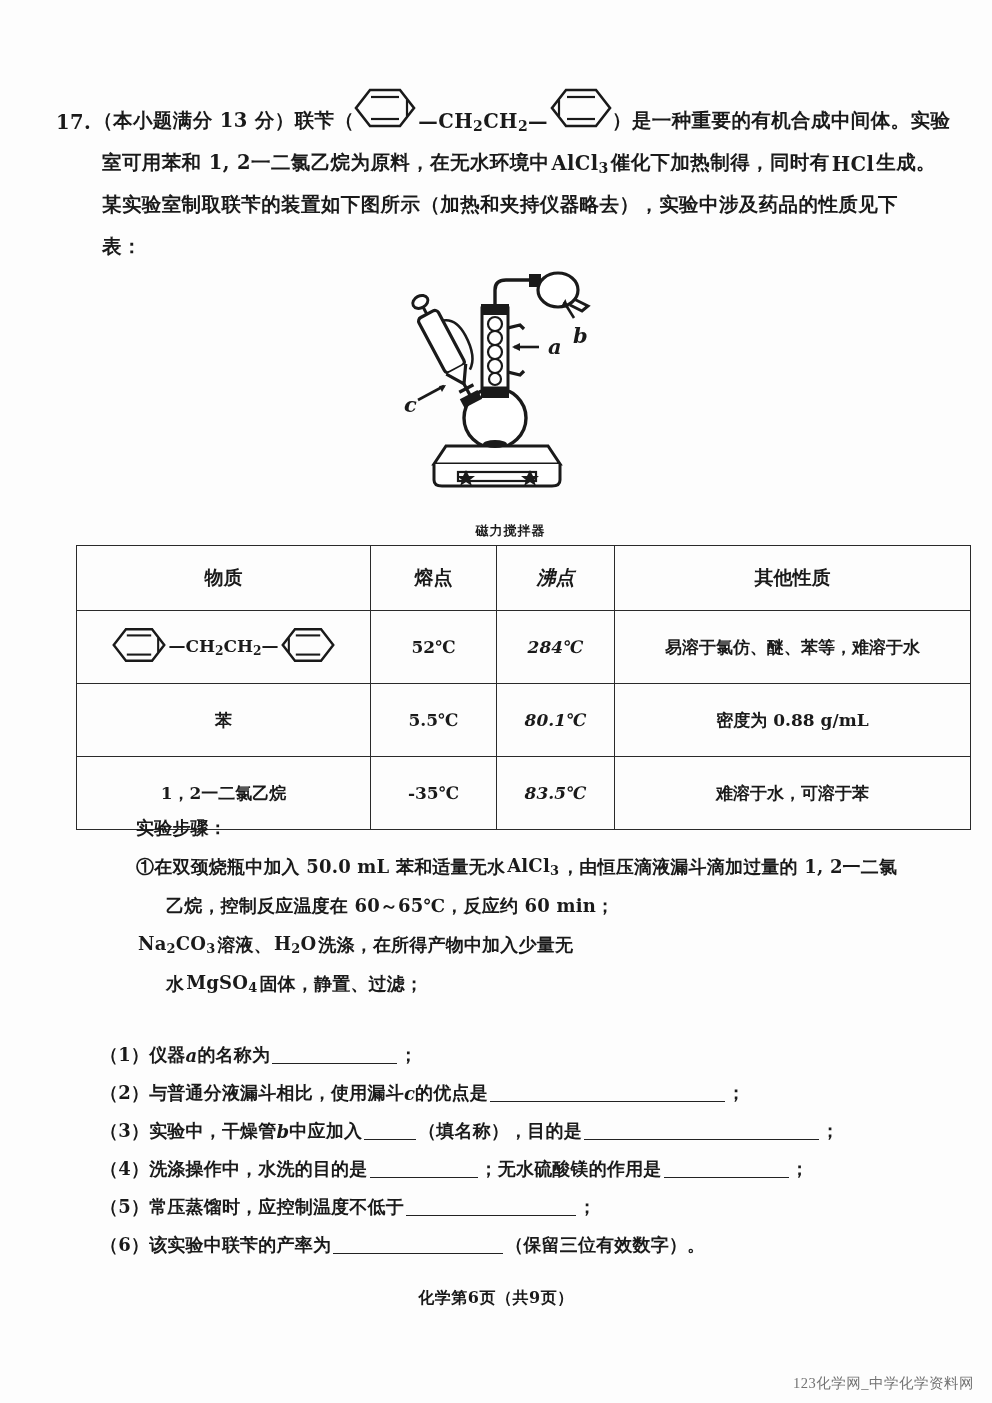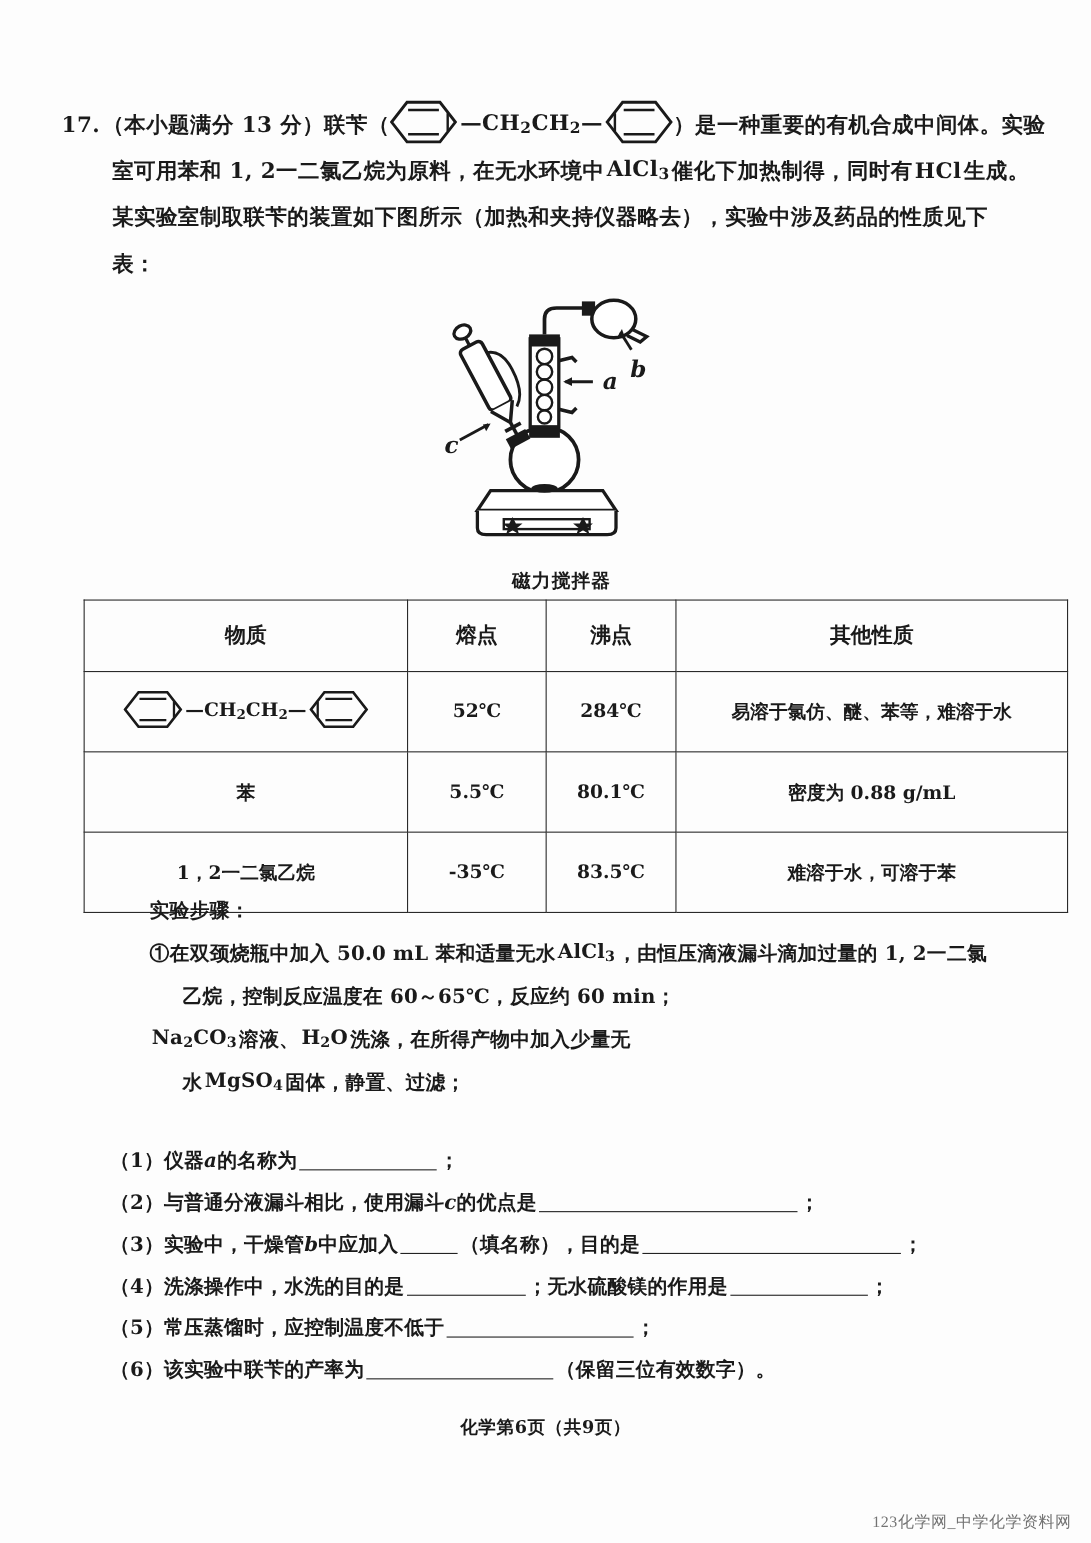--- a/index.html
+++ b/index.html
@@ -23,21 +23,21 @@
 
   
   .qblock {
     position: absolute;
     left: 56px;
     top: 92px;
     width: 880px;
   }
   .pline {
     display: flex;
-    align-items: center;
+    align-items: flex-end;
     height: 42px;
     font-size: 19.5px;
     letter-spacing: 0.4px;
     white-space: nowrap;
     font-weight: 600;
   }
   .pline.indent { padding-left: 46px; }
   .qnum {
     font-family: "DejaVu Serif", "Liberation Serif", serif;
     font-weight: 700;
@@ -62,21 +62,21 @@
     top: 268px;
     width: 225px;
     height: 272px;
   }
   .figure svg { display: block; }
   .stirrer-label {
     position: absolute;
     left: 0; right: 0;
     bottom: 0px;
     text-align: center;
-    font-size: 17px;
+    font-size: 13px;
     font-weight: 700;
     letter-spacing: 1px;
   }
 
   
   .ptable {
     position: absolute;
     left: 76px;
     top: 545px;
     width: 842px;
@@ -86,21 +86,21 @@
   .ptable td {
     border: 1.6px solid #2a2a2a;
     text-align: center;
     vertical-align: middle;
     font-size: 17px;
     font-weight: 600;
     padding: 4px 6px;
   }
   .ptable .c0 { width: 281px; }
   .ptable .c1 { width: 113px; }
-  .ptable .c2 { width: 105px; }
+  .ptable .c2 { width: 105px; font-style: italic; }
   .ptable .c3 { width: 343px; }
   .ptable tr.head td { height: 56px; font-size: 19px; }
   .ptable tr.body td { height: 64px; }
 
   
   .steps {
     position: absolute;
     left: 100px;
     top: 808px;
     width: 840px;

